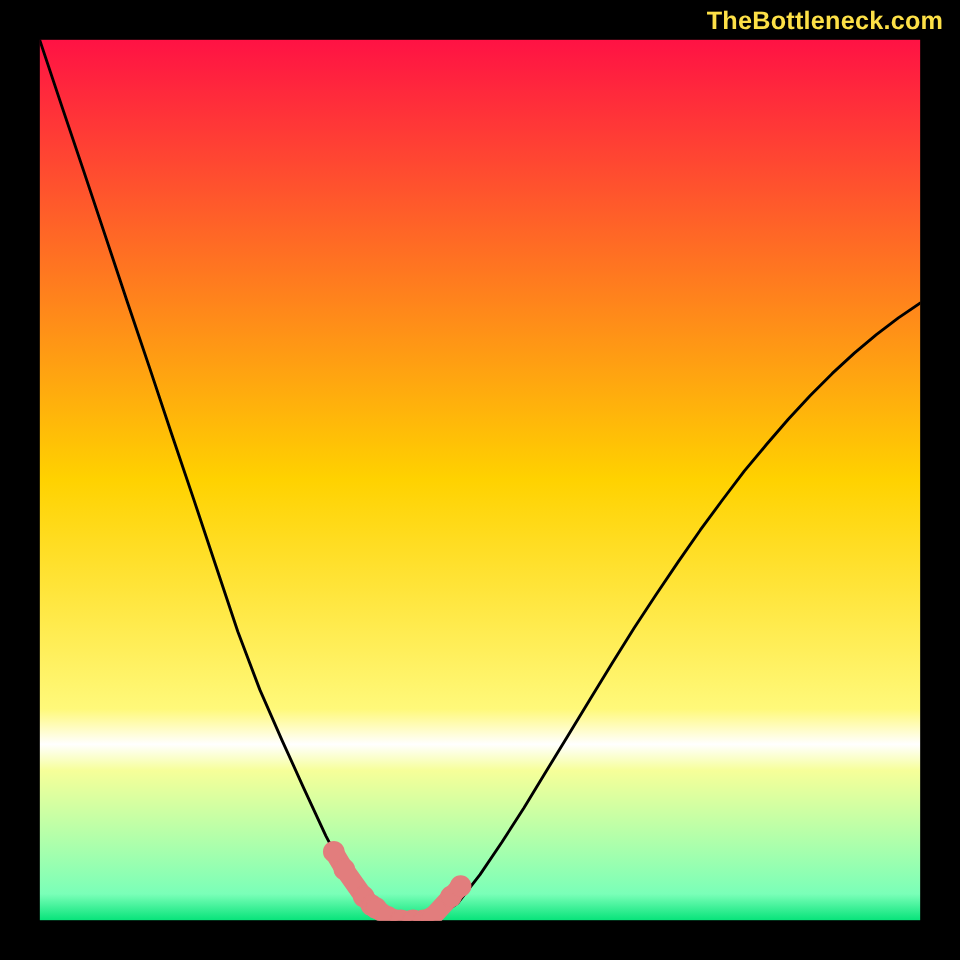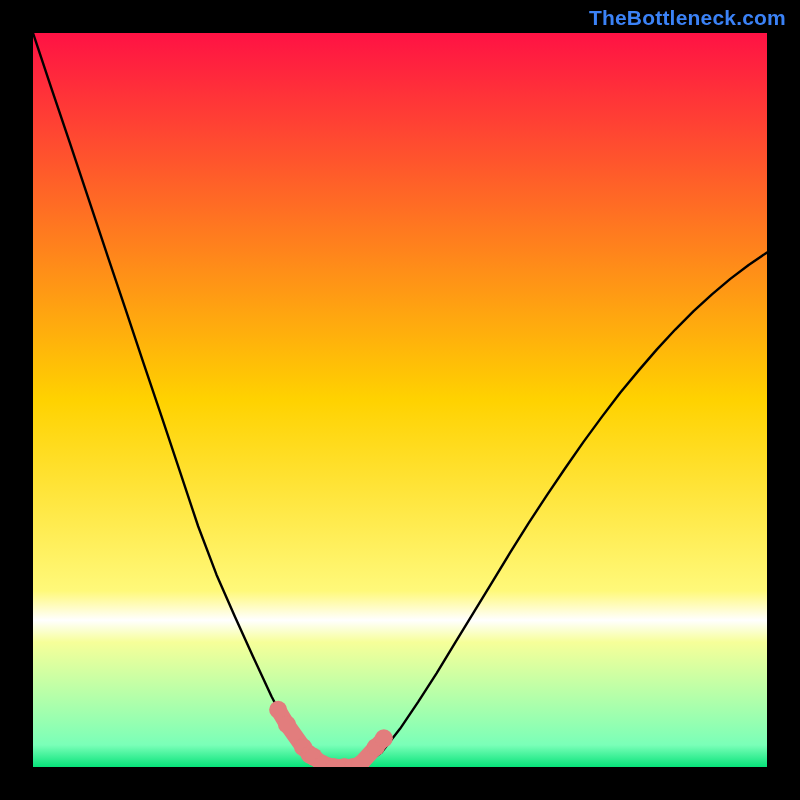--- a/index.html
+++ b/index.html
@@ -10,21 +10,21 @@
     height: 800px;
     background: #000;
   }
   .watermark {
     position: absolute;
     top: 6px;
     right: 14px;
     font-family: Arial, Helvetica, sans-serif;
     font-size: 21px;
     font-weight: 600;
-    color: #3b82f6;
+    color: #fde047;
     letter-spacing: 0.2px;
     z-index: 10;
   }
   .plot {
     position: absolute;
     left: 33px;
     top: 33px;
     width: 734px;
     height: 734px;
   }

